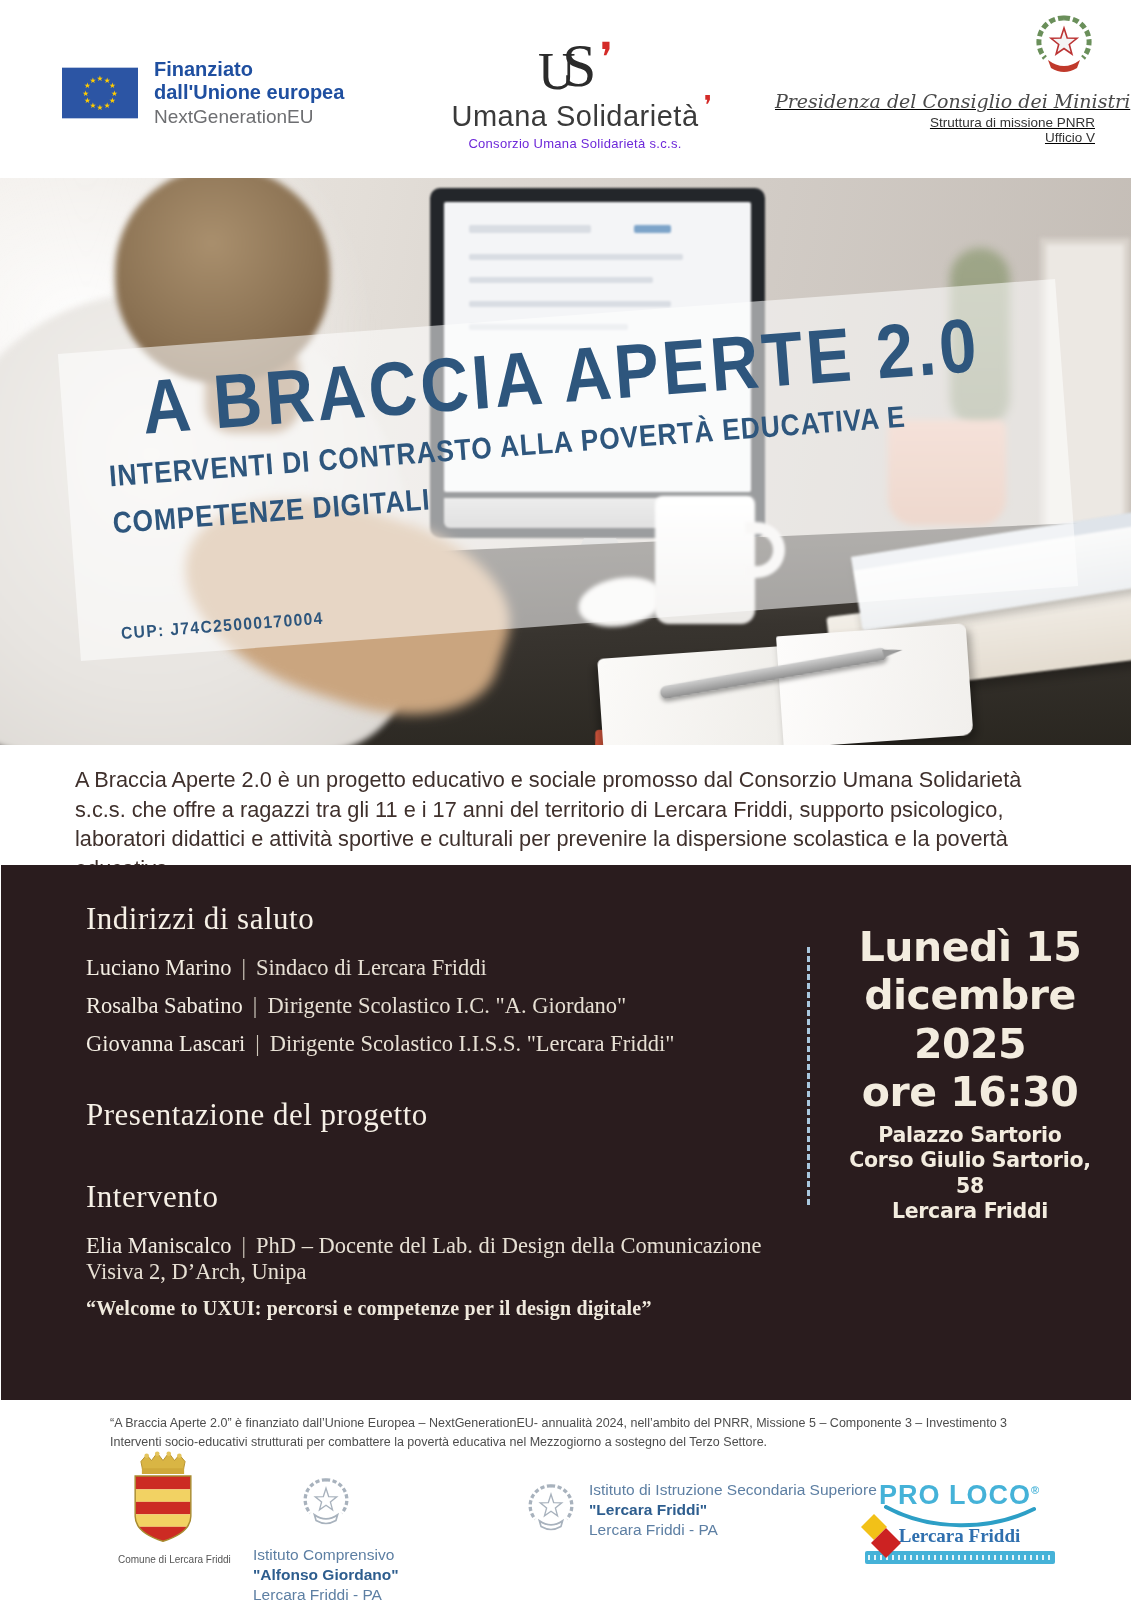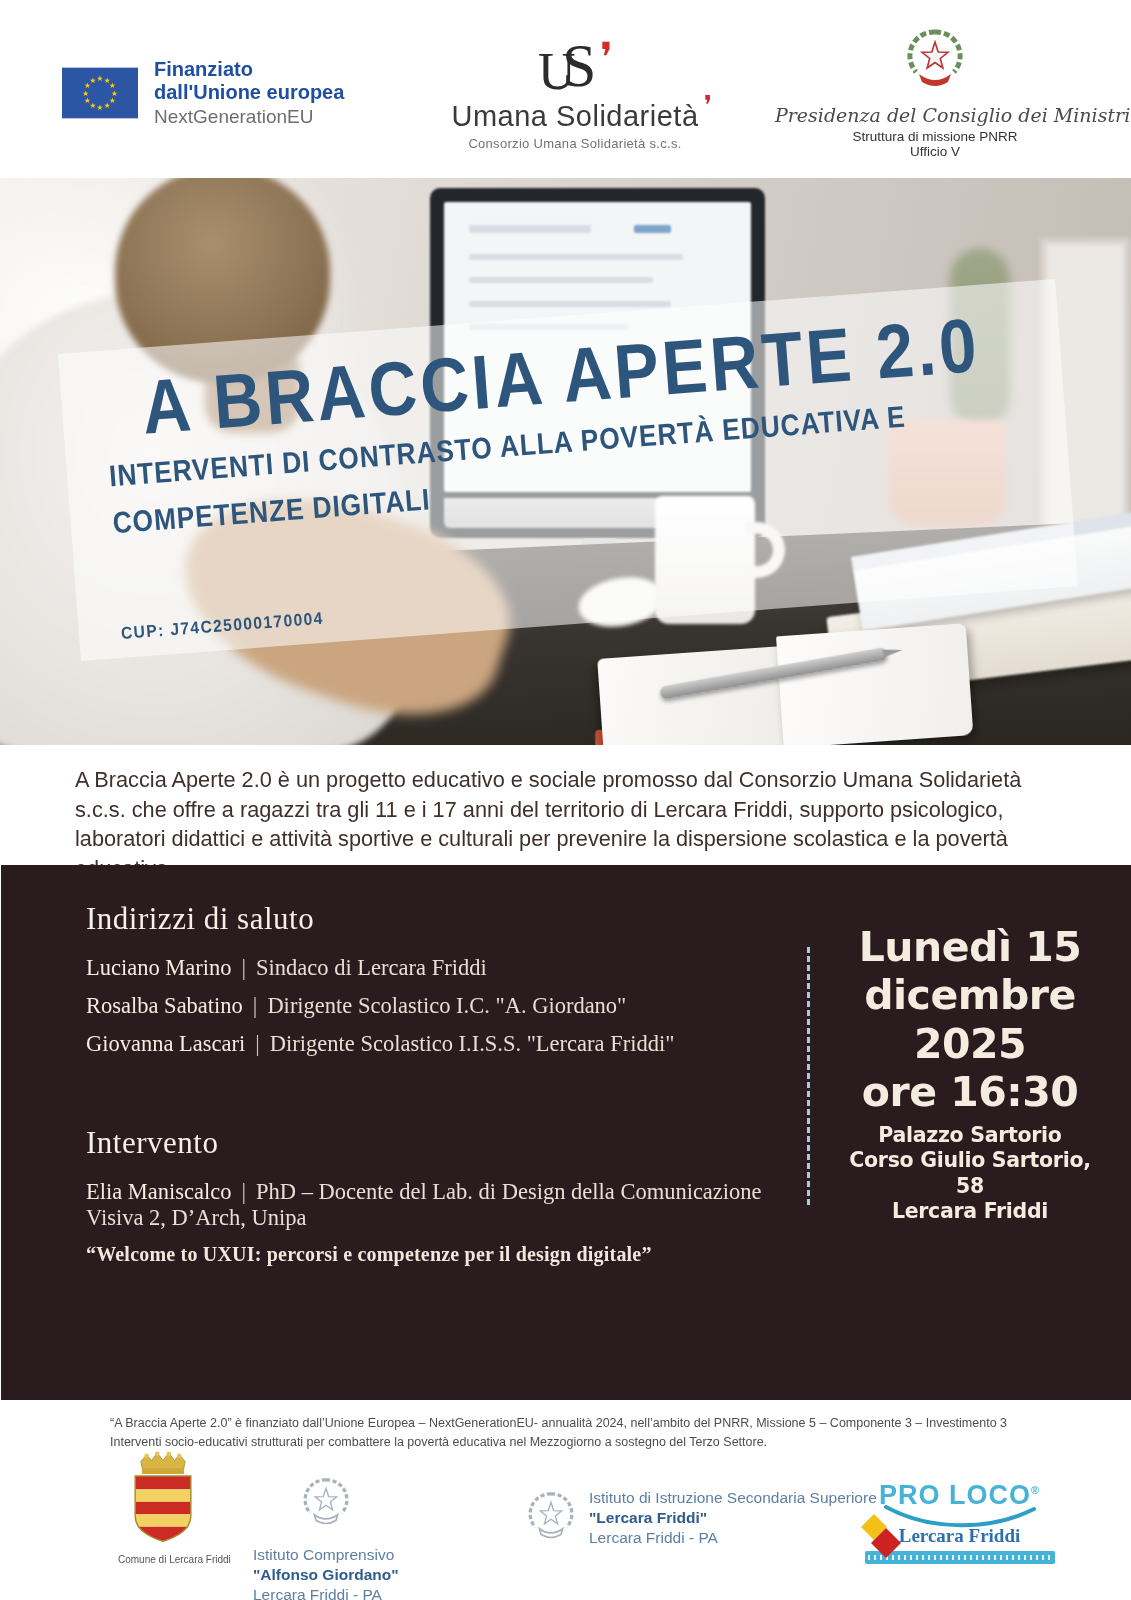--- a/index.html
+++ b/index.html
@@ -14,23 +14,23 @@
   .eu-text .l1, .eu-text .l2 { font-weight:bold; color:#1f4fa0; font-size:20px; line-height:1.15; }
   .eu-text .l3 { color:#6d6e71; font-size:19px; margin-top:2px; }
 
   .us-block { position:absolute; left:430px; top:28px; width:290px; text-align:center; }
   .us-mono { position:relative; height:72px; }
   .us-mono .u { position:absolute; left:108px; top:14px; font-family:"Liberation Serif",serif; font-size:52px; color:#2b2b2b; }
   .us-mono .s { position:absolute; left:132px; top:2px; font-family:"Liberation Serif",serif; font-size:62px; color:#2b2b2b; }
   .us-mono .comma { position:absolute; left:170px; top:6px; font-size:40px; color:#d42b28; font-family:"Liberation Serif",serif; }
   .us-name { font-family:"Liberation Sans",sans-serif; font-size:29px; color:#3a3a3a; letter-spacing:0.5px; position:relative; display:inline-block; }
   .us-name .accent { position:absolute; right:-14px; top:-10px; color:#d42b28; font-size:26px; font-family:"Liberation Serif",serif; }
-  .us-sub { font-size:13px; color:#737373; margin-top:3px; letter-spacing:0.3px; }
-
-  .gov-block { position:absolute; left:775px; top:26px; width:320px; text-align:center; }
+  .us-sub { font-size:13px; color:#6d28d9; margin-top:3px; letter-spacing:0.3px; }
+
+  .gov-block { position:absolute; left:775px; top:12px; width:320px; text-align:right;text-decoration:underline; }
   .gov-emblem { width:62px; height:70px; }
   .gov-name { font-family:"DejaVu Serif",serif; font-style:italic; font-size:19px; color:#4a4a4a; margin-top:4px; white-space:nowrap; }
   .gov-sub { font-size:13.5px; color:#333; margin-top:3px; }
   .gov-sub2 { font-size:13.5px; color:#333; }
 
   
   .hero { position:absolute; top:178px; left:0; width:1131px; height:567px; overflow:hidden; background:#cfc9c3; }
   .ph { position:absolute; }
   .bg-wall { inset:0; background:linear-gradient(100deg,#f0ece7 0%,#e3ded8 30%,#d2ccc6 62%,#c2bbb4 100%); }
   .window { left:-40px; top:-20px; width:420px; height:420px; background:radial-gradient(ellipse at 30% 40%, rgba(255,255,255,.95), rgba(255,255,255,0) 70%); filter:blur(6px); }
@@ -91,21 +91,21 @@
   .disclaimer { position:absolute; left:110px; top:14px; width:925px; font-size:12.5px; color:#4d4d4d; line-height:1.55; }
   .logo-comune { position:absolute; left:118px; top:50px; width:90px; text-align:center; }
   .logo-comune svg { width:74px; height:96px; }
   .comune-cap { font-size:10px; color:#555; margin-top:4px; white-space:nowrap; }
   .school { position:absolute; display:flex; gap:12px; align-items:center; }
   .school svg { width:52px; height:58px; flex:none; }
   .school .t1 { font-size:15.5px; color:#5d7fa3; line-height:1.3; }
   .school .t2 { font-size:15.5px; color:#2d5d8e; font-weight:bold; line-height:1.3; }
   .school .t3 { font-size:15.5px; color:#5d7fa3; line-height:1.3; }
   .school-ic { left:253px; top:75px;flex-direction:column; }
-  .school-iiss { left:525px; top:88px;justify-content:flex-end; }
+  .school-iiss { left:525px; top:80px;justify-content:flex-end; }
   .proloco { position:absolute; left:862px; top:80px; width:195px; text-align:center; }
   .pl-top { position:relative; font-weight:bold; font-size:27px; color:#45b2d8; letter-spacing:1px; font-family:Liberation Sans, sans-serif; }
   .pl-top sup { font-size:11px; }
   .pl-swoosh { display:block; margin:-6px auto 0; }
   .pl-diamonds { position:absolute; left:-2px; top:32px; }
   .pl-city { font-family:"Liberation Serif",serif; font-weight:bold; font-size:19px; color:#2f6fae; margin-top:-4px; }
   .pl-strip { margin:4px auto 0; width:190px; height:13px; background:#45b2d8; border-radius:2px;
     background-image:repeating-linear-gradient(90deg, rgba(255,255,255,.85) 0 2px, rgba(69,178,216,0) 2px 6px);
     background-size:96% 5px; background-repeat:no-repeat; background-position:center; }
 </style>
@@ -216,20 +216,21 @@
       <div class="prog-row">
         <span class="nm">Luciano Marino</span><span class="pipe">|</span><span>Sindaco di Lercara Friddi</span>
       </div>
       <div class="prog-row">
         <span class="nm">Rosalba Sabatino</span><span class="pipe">|</span><span>Dirigente Scolastico I.C. "A. Giordano"</span>
       </div>
       <div class="prog-row">
         <span class="nm">Giovanna Lascari</span><span class="pipe">|</span><span>Dirigente Scolastico I.I.S.S. "Lercara Friddi"</span>
       </div>
       <div class="prog-gap"></div>
+      <div class="prog-h">Presentazione del progetto</div>
       <div class="prog-gap"></div>
       <div class="prog-h">Intervento</div>
       <div class="prog-row">
         <span class="nm">Elia Maniscalco</span><span class="pipe">|</span><span>PhD – Docente del Lab. di Design della Comunicazione Visiva 2, D’Arch, Unipa</span>
       </div>
       <div class="prog-note">“Welcome to UXUI: percorsi e competenze per il design digitale”</div>
     </div>
 
     <div class="event-sep"></div>
     <div class="event">

